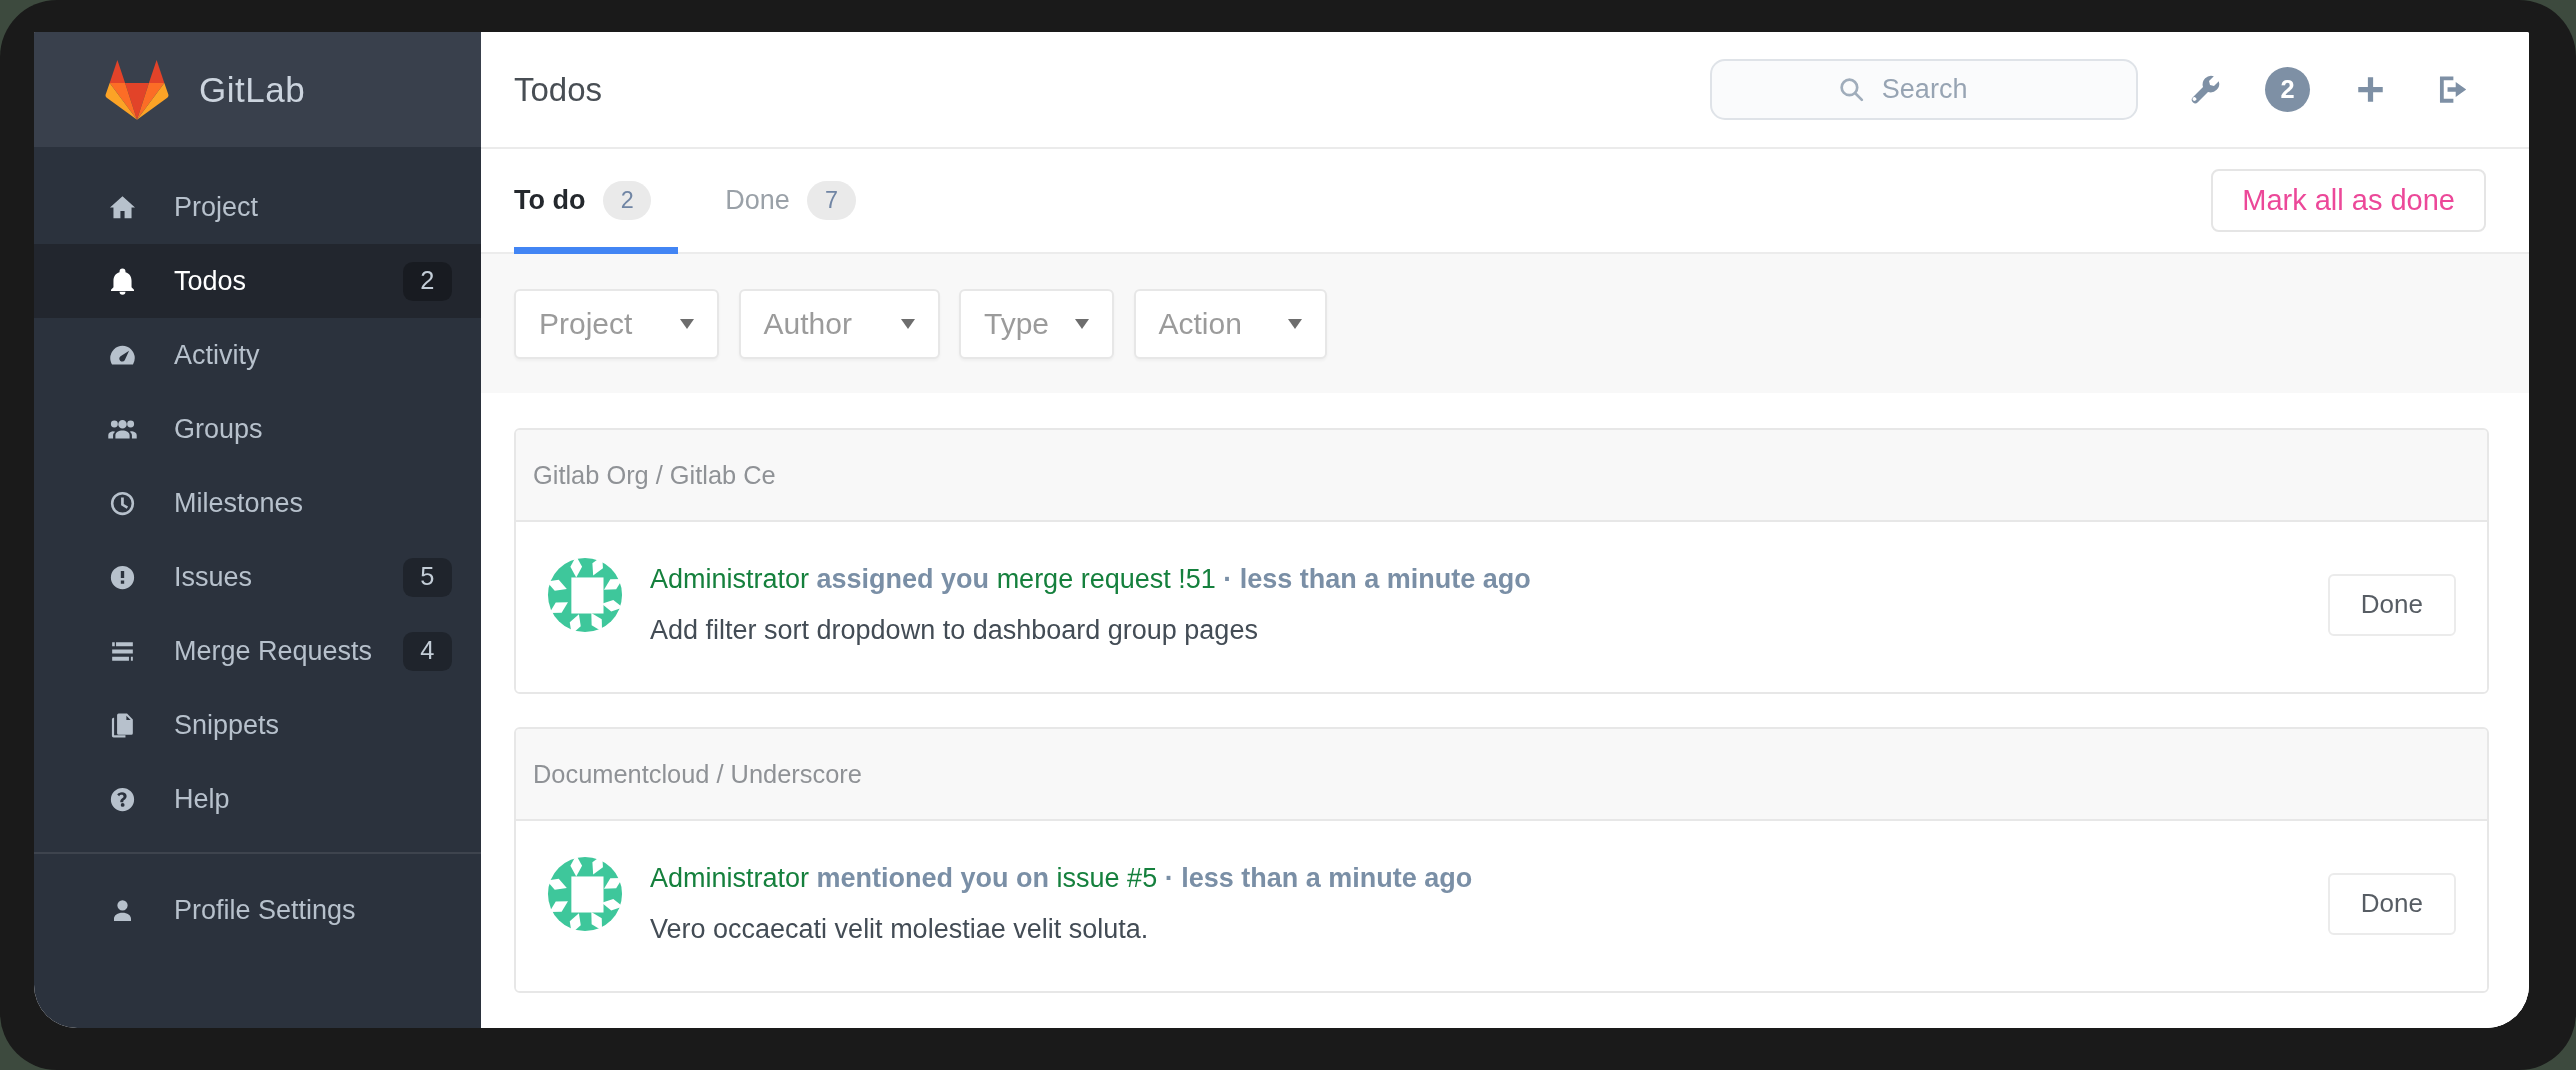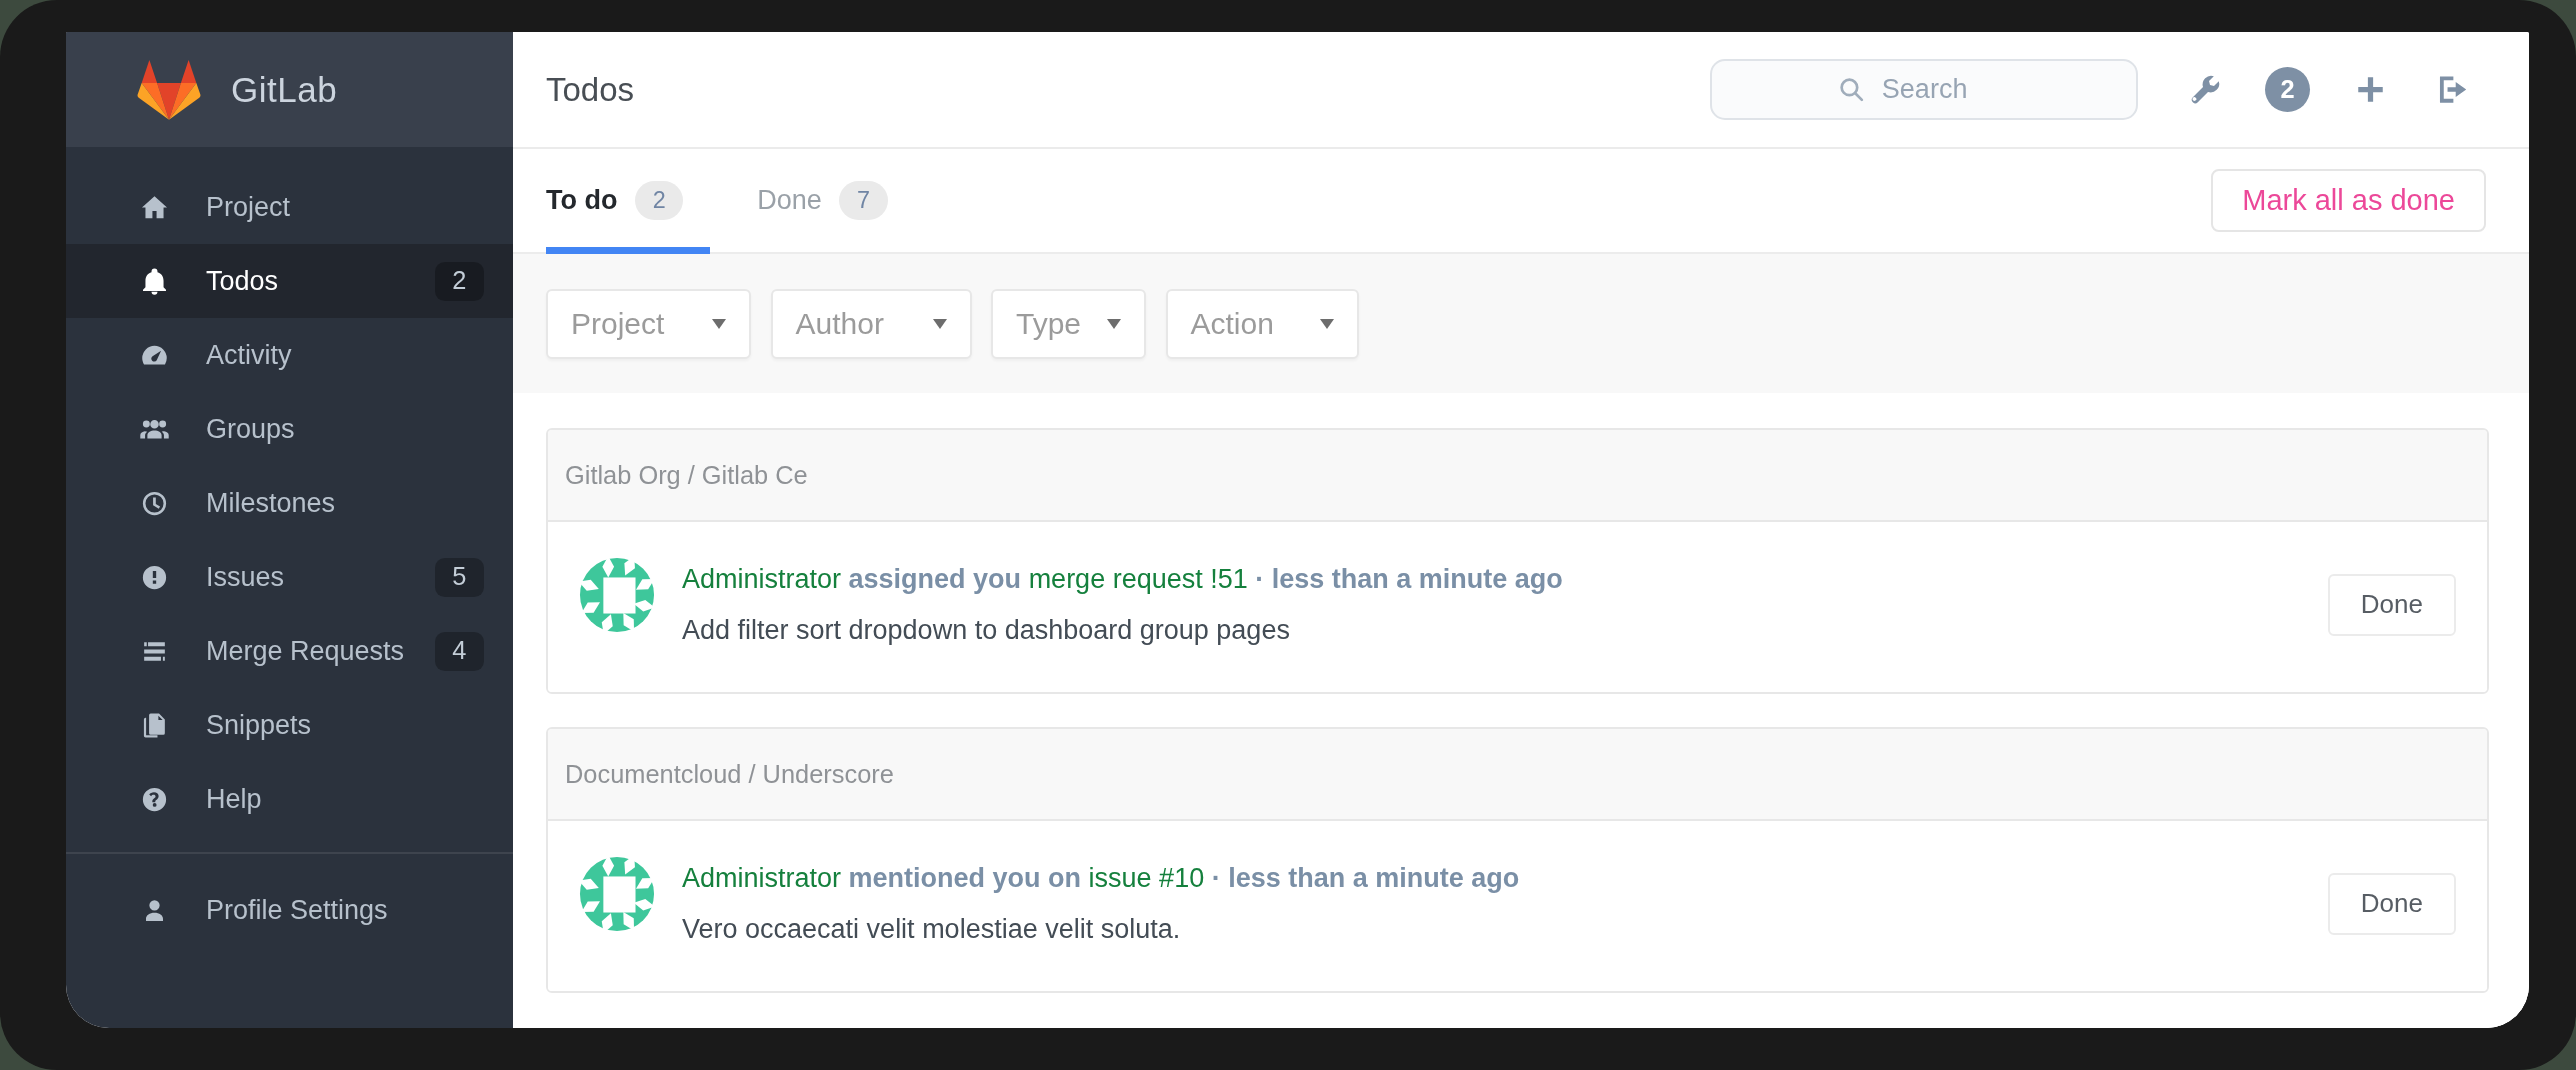--- a/index.html
+++ b/index.html
@@ -13,21 +13,20 @@
     position:absolute;inset:0;
     background:#1a1a1a;
     border-radius:57px;
   }
   .window{
     position:absolute;left:34px;top:32px;right:47px;bottom:42px;
     background:#ffffff;
     border-radius:2px 2px 43px 43px;
     overflow:hidden;
     display:flex;
-    margin-left:32px;
   }
 
   
   .sidebar{width:447px;flex:none;background:#2b323d;display:flex;flex-direction:column;}
   .sidebar-header{
     height:115px;flex:none;background:#39404c;
     display:flex;align-items:center;padding-left:68px;
   }
   .brand-logo{width:70px;height:66px;flex:none;}
   .brand-name{margin-left:27px;font-size:35px;color:#ccd4de;letter-spacing:0.5px;}
@@ -361,21 +360,21 @@
               <path d="M0 -11 L6 0 L0 11 L-6 0 Z" transform="translate(52,9) rotate(25)"></path>
               <path d="M0 -11 L6 0 L0 11 L-6 0 Z" transform="translate(68,28) rotate(60)"></path>
               <path d="M0 -11 L6 0 L0 11 L-6 0 Z" transform="translate(67,50) rotate(100)"></path>
               <path d="M0 -11 L6 0 L0 11 L-6 0 Z" transform="translate(51,67) rotate(150)"></path>
               <path d="M0 -11 L6 0 L0 11 L-6 0 Z" transform="translate(29,69) rotate(200)"></path>
               <path d="M0 -11 L6 0 L0 11 L-6 0 Z" transform="translate(12,52) rotate(240)"></path>
               <path d="M0 -11 L6 0 L0 11 L-6 0 Z" transform="translate(10,29) rotate(290)"></path>
             </g>
           </svg>
           <div class="todo-text">
-            <div class="todo-title"><span class="strong">Administrator</span> <span class="link">mentioned you on</span> <span class="strong">issue #10</span> <span class="dot">·</span> <span class="link">less than a minute ago</span></div>
+            <div class="todo-title"><span class="strong">Administrator</span> <span class="link">mentioned you on</span> <span class="strong">issue #5</span> <span class="dot">·</span> <span class="link">less than a minute ago</span></div>
             <div class="todo-body">Vero occaecati velit molestiae velit soluta.</div>
           </div>
           <button class="done-btn">Done</button>
         </div>
       </div>
 
     </div>
   </div>
 </div>
 

